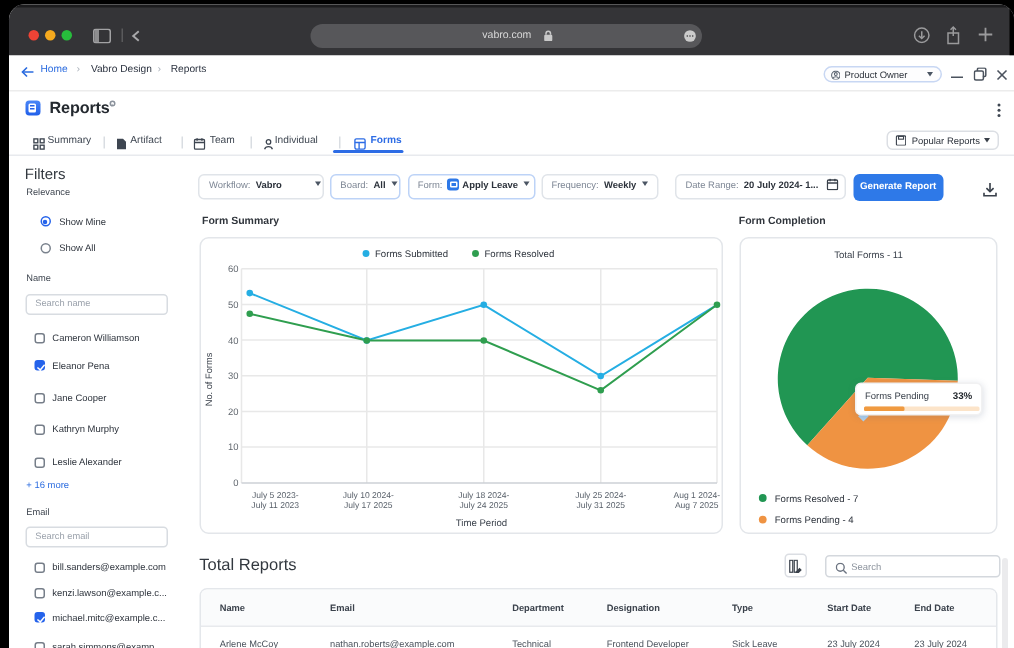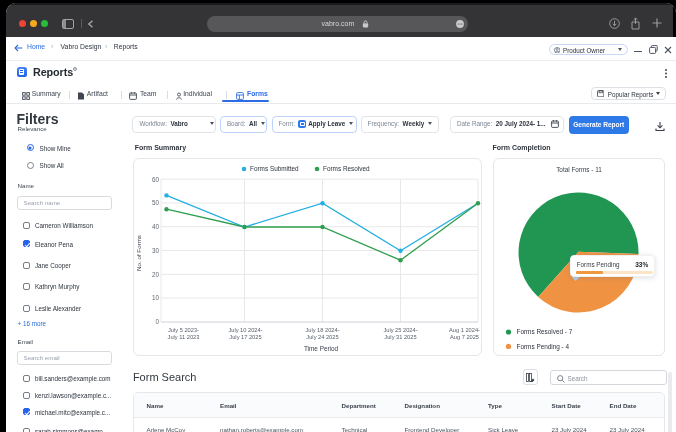--- a/index.html
+++ b/index.html
@@ -193,21 +193,21 @@
 
   <div class="abs" style="left:585.3px;top:83.5px;width:74.5px;height:13px;border:1px solid #dcdfe4;border-radius:4px;background:#fff;">
     <svg class="abs" style="left:4.6px;top:2.6px" width="7.4" height="7.4" viewBox="0 0 8 8">
       <rect x="0.6" y="0.6" width="6.8" height="6.8" rx="0.8" fill="none" stroke="#3a414b" stroke-width="0.9"></rect>
       <rect x="2.2" y="1" width="3.6" height="2" fill="none" stroke="#3a414b" stroke-width="0.8"></rect>
     </svg>
     <span class="abs" style="left:15.5px;top:3px;font-size:6.3px;color:#2b313a;">Popular Reports</span>
     <span class="abs" style="left:64px;top:4.8px;width:0;height:0;border-left:2.4px solid transparent;border-right:2.4px solid transparent;border-top:3px solid #394049;"></span>
   </div>
 
-  <div class="abs" style="left:10.5px;top:108.3px;font-size:14px;font-weight:700;color:#32383f;">Filters</div>
+  <div class="abs" style="left:10.5px;top:108.3px;font-size:10px;font-weight:400;color:#32383f;">Filters</div>
   <div class="sblabel" style="top:122px;">Relevance</div>
   <div class="radio on" style="top:141.2px;"></div>
   <div class="abs" style="left:33.5px;top:141.5px;font-size:6.3px;color:#2d333c;">Show Mine</div>
   <div class="radio" style="top:158.6px;"></div>
   <div class="abs" style="left:33.5px;top:158.9px;font-size:6.3px;color:#2d333c;">Show All</div>
   <div class="sblabel" style="top:179.4px;">Name</div>
   <div class="sbinput" style="top:193.3px;">Search name</div>
   <div class="chk" style="top:219.1px;"></div>
       <div class="chklbl" style="top:219.4px;">Cameron Williamson</div>
   <div class="chk on" style="top:237.4px;"></div>
@@ -331,21 +331,21 @@
   </svg>
 
   <div class="abs" style="left:567.1px;top:272.4px;width:5.2px;height:5.2px;background:#aed0ee;transform:rotate(45deg);"></div>
   <div class="abs" style="left:564.2px;top:251.8px;width:85px;height:21.8px;background:#fff;border:1px solid #f1f1f2;border-radius:4px;box-shadow:0 1px 5px rgba(80,100,130,.22);">
     <span class="abs" style="left:5.5px;top:5.2px;font-size:6.3px;color:#3a414b;">Forms Pending</span>
     <span class="abs" style="right:6px;top:5.2px;font-size:6.5px;color:#23282e;font-weight:600;">33%</span>
     <span class="abs" style="left:4.5px;top:15.6px;width:77px;height:2.3px;background:#fce4c9;border-radius:1px;"></span>
     <span class="abs" style="left:4.5px;top:15.6px;width:27px;height:2.3px;background:#f09a40;border-radius:1px;"></span>
   </div>
 
-  <div id="frtitle">Form Search</div>
+  <div id="frtitle">Total Reports</div>
   <div class="abs" style="left:516.9px;top:366.3px;width:15px;height:15.6px;border:1px solid #dbdee3;border-radius:3px;background:#fff;">
     <svg class="abs" style="left:2.6px;top:2.8px" width="9" height="9" viewBox="0 0 9 9">
       <rect x="0.5" y="0.5" width="2" height="8" fill="none" stroke="#3a414b" stroke-width="0.8"></rect>
       <rect x="3.5" y="0.5" width="2" height="8" fill="none" stroke="#3a414b" stroke-width="0.8"></rect>
       <path d="M7 5.5 l1.5 1.5 -2.5 2.5 -1.5 0.1 0.1 -1.6 z" fill="#3a414b"></path>
     </svg>
   </div>
   <div class="abs" style="left:543.5px;top:366.8px;width:117px;height:15.6px;border:1px solid #d4d8dd;border-radius:3px;background:#fff;">
     <svg class="abs" style="left:6px;top:4px" width="8" height="8" viewBox="0 0 8 8">
       <circle cx="3.2" cy="3.2" r="2.6" fill="none" stroke="#6b7380" stroke-width="0.9"></circle>

